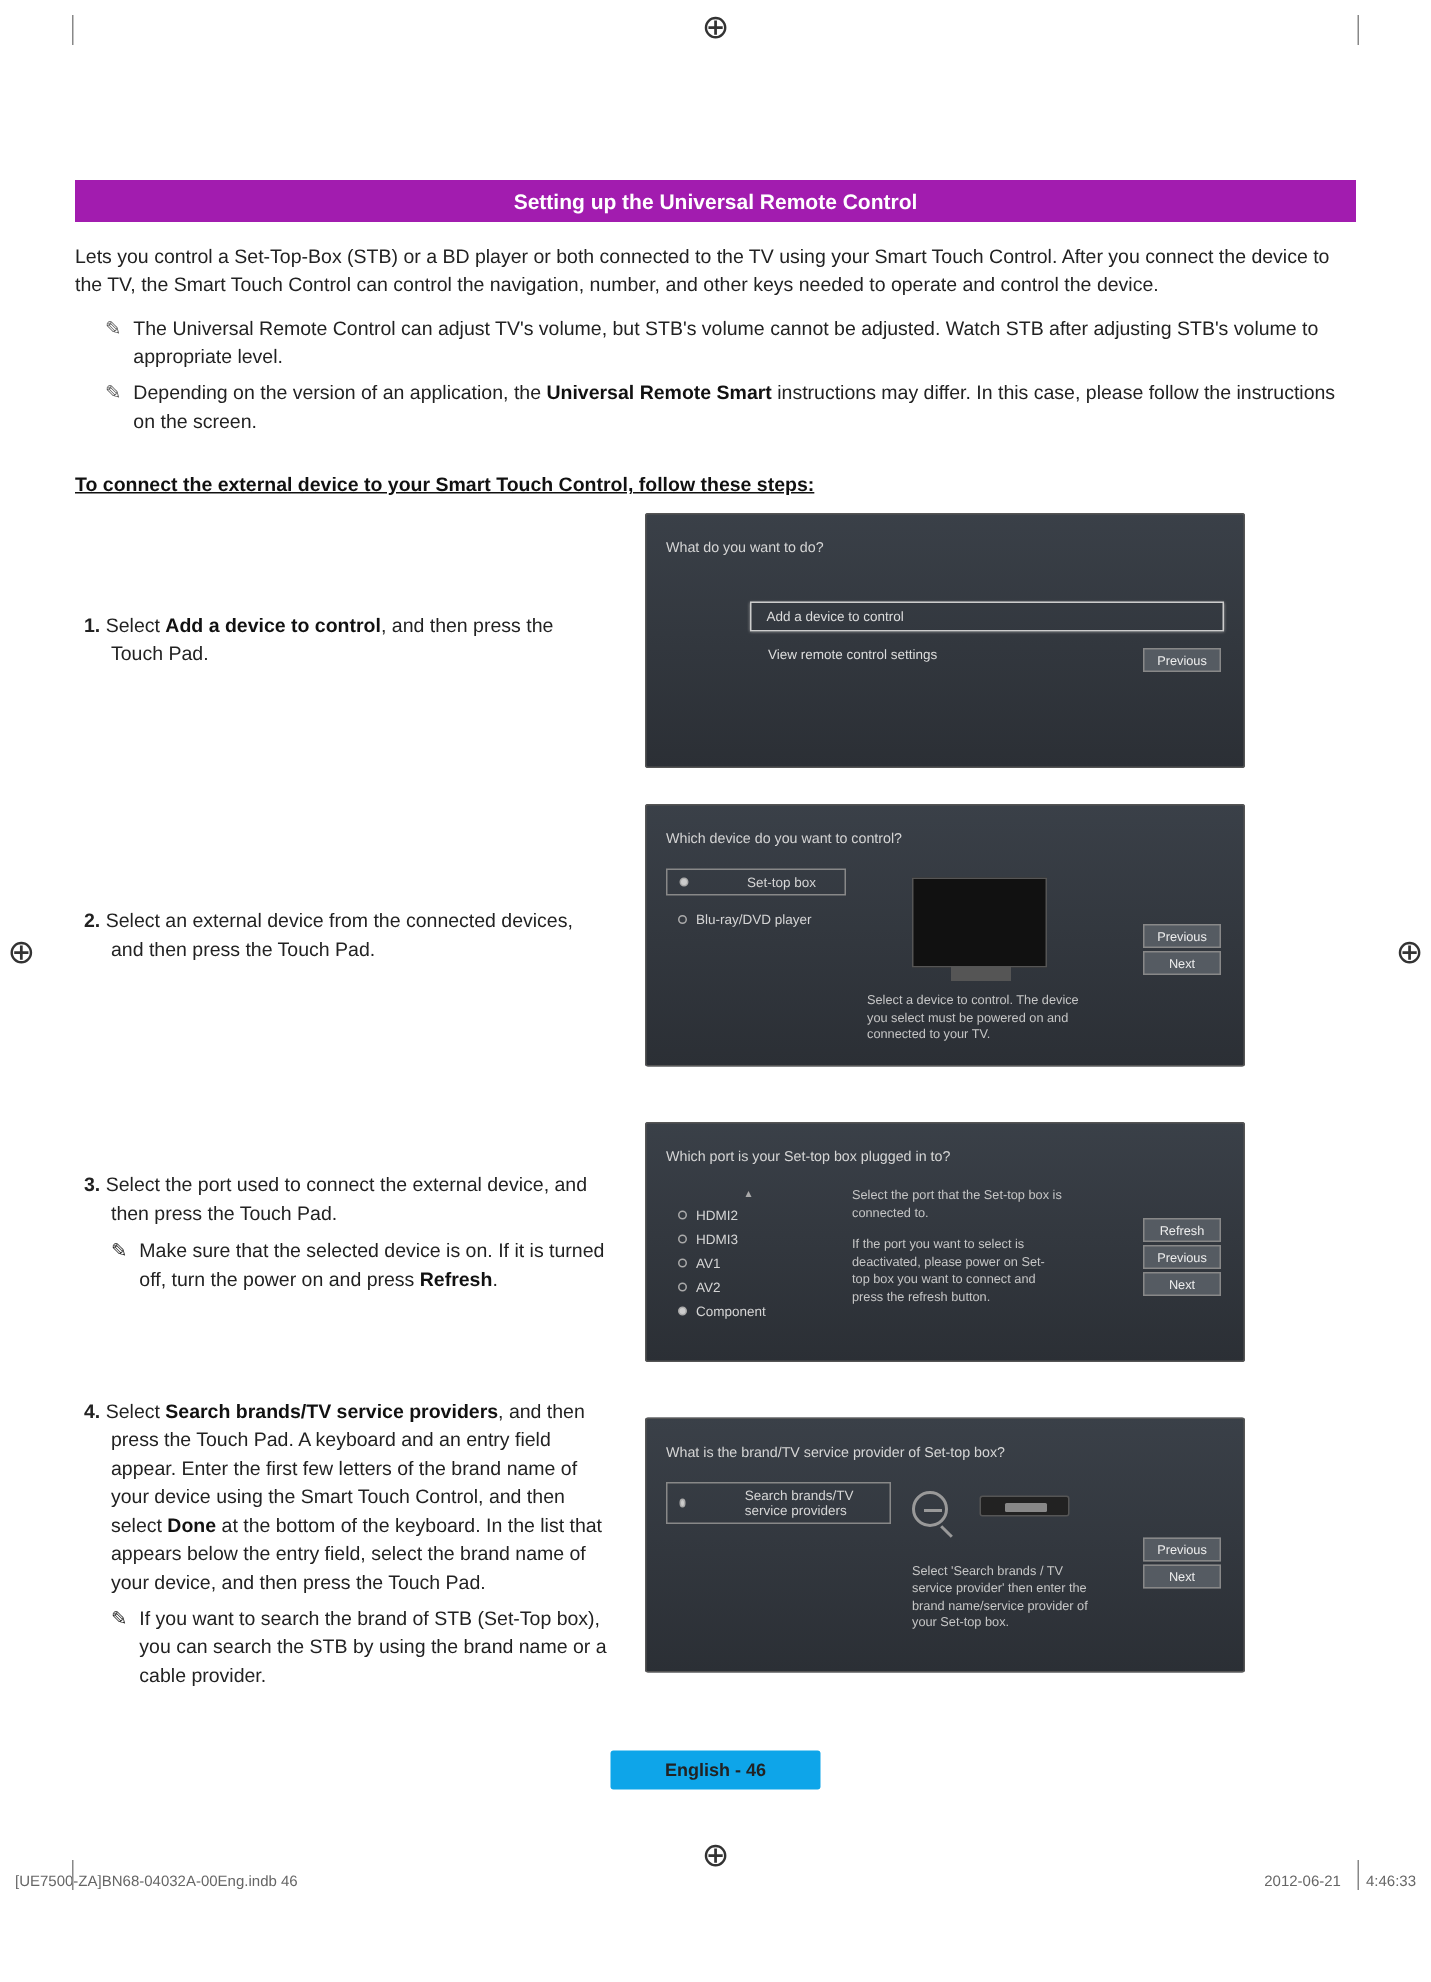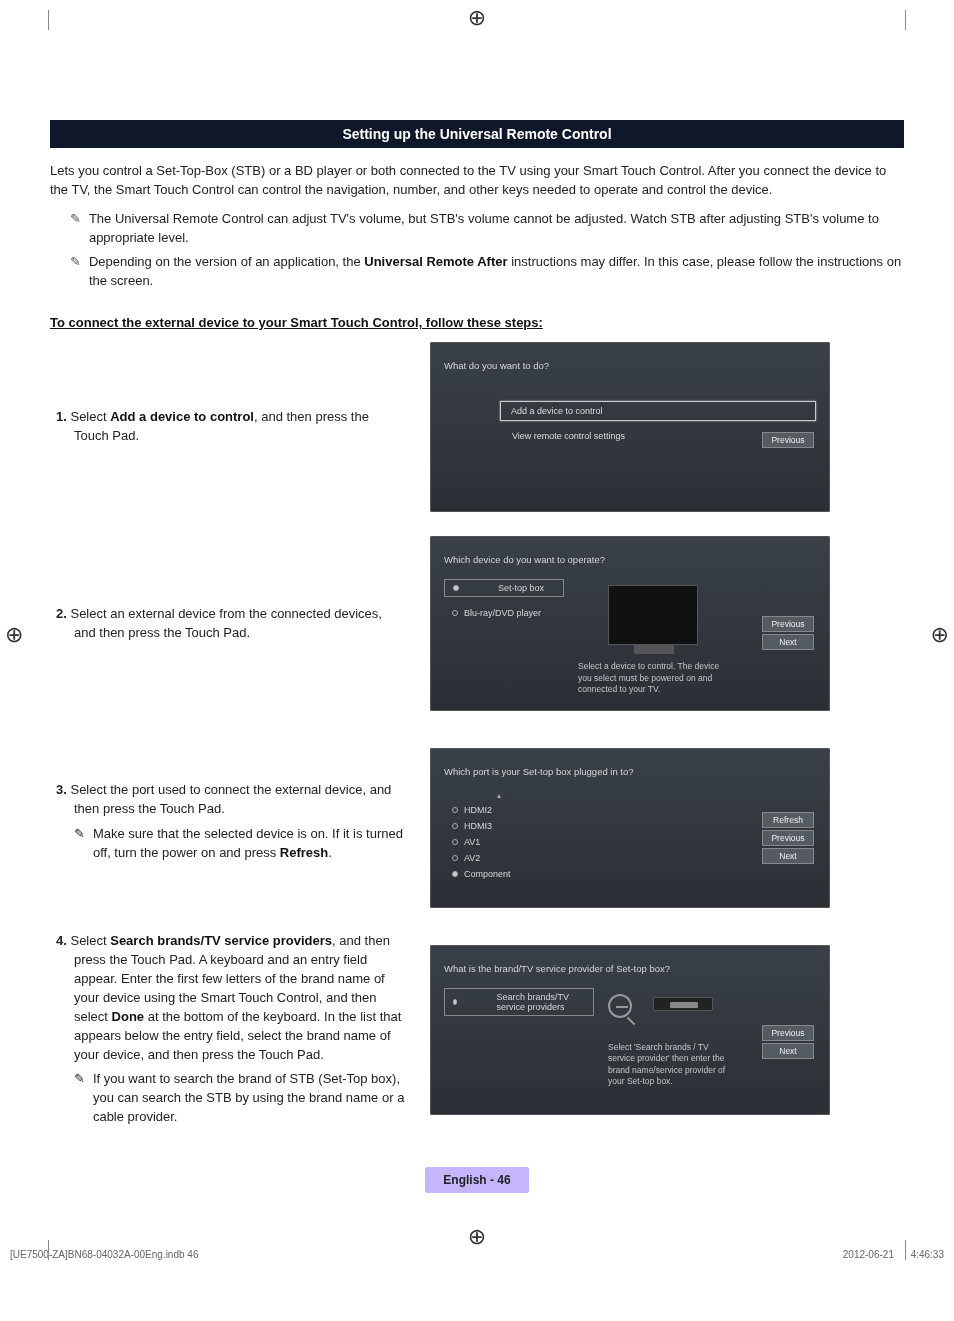--- a/index.html
+++ b/index.html
@@ -6,21 +6,21 @@
   body { font-family: Arial, Helvetica, sans-serif; background: #fff; width: 954px; margin: 0 auto; position: relative; }
   .page { padding: 60px 50px 40px; }
   .crop-top { position: absolute; top: 10px; left: 48px; right: 48px; height: 20px; border-left: 1px solid #888; border-right: 1px solid #888; }
   .crop-bottom { position: absolute; bottom: 10px; left: 48px; right: 48px; height: 20px; border-left: 1px solid #888; border-right: 1px solid #888; }
   .reg-mark { position: absolute; left: 50%; transform: translateX(-50%); font-size: 22px; color: #333; }
   .reg-top { top: 5px; }
   .reg-bottom { bottom: 20px; }
   .reg-left { position: absolute; left: 5px; top: 50%; transform: translateY(-50%); font-size: 22px; color: #333; }
   .reg-right { position: absolute; right: 5px; top: 50%; transform: translateY(-50%); font-size: 22px; color: #333; }
 
-  .heading-bar { background: #0f172a; color: #fff; font-weight: bold; text-align: center; padding: 6px 0; font-size: 14px; margin: 60px 0 14px; }
+  .heading-bar { background: #a21caf; color: #fff; font-weight: bold; text-align: center; padding: 6px 0; font-size: 14px; margin: 60px 0 14px; }
 
   .intro { font-size: 13px; line-height: 1.45; color: #222; margin-bottom: 10px; }
 
   .note { display: flex; gap: 8px; font-size: 13px; line-height: 1.45; color: #222; margin: 6px 0 6px 20px; }
   .note .icon { flex: 0 0 auto; font-size: 13px; color: #555; }
 
   .subheading { font-size: 13px; font-weight: bold; text-decoration: underline; margin: 24px 0 12px; color: #111; }
 
   .steps { margin-left: 6px; }
   .step-row { display: flex; gap: 24px; margin-bottom: 24px; align-items: center; }
@@ -48,21 +48,21 @@
 
   .device-img { width: 90px; height: 60px; background: #111; border: 1px solid #555; margin: 6px auto 8px; position: relative; }
   .device-img .stand { width: 40px; height: 10px; background: #555; position: absolute; bottom: -10px; left: 25px; }
 
   .stb-img { width: 60px; height: 14px; background: #222; border: 1px solid #555; margin: 4px auto 8px; border-radius: 2px; position: relative; }
   .stb-img::after { content: ""; position: absolute; left: 16px; top: 4px; width: 28px; height: 6px; background: #888; border-radius: 1px; }
   .magnify { width: 24px; height: 24px; border: 2px solid #999; border-radius: 50%; margin: 6px 0; position: relative; }
   .magnify::after { content: ""; position: absolute; bottom: -6px; right: -6px; width: 10px; height: 2px; background: #999; transform: rotate(45deg); }
   .minus { position: absolute; left: 6px; top: 10px; width: 12px; height: 2px; background: #999; }
 
-  .pg-badge { background: #c4b5fd; color: #222; font-size: 12px; font-weight: bold; text-align: center; width: 104px; padding: 6px 0; margin: 40px auto 16px; border-radius: 2px; }
+  .pg-badge { background: #0ea5e9; color: #222; font-size: 12px; font-weight: bold; text-align: center; width: 140px; padding: 6px 0; margin: 40px auto 16px; border-radius: 2px; }
 
   .footer { display: flex; justify-content: space-between; font-size: 10px; color: #666; padding: 0 10px 10px; }
 
   b { font-weight: bold; color: #111; }
 </style>
 </head>
 <body>
 
 <div class="crop-top"></div>
 <div class="reg-mark reg-top">⊕</div>
@@ -75,21 +75,21 @@
 
   <p class="intro">Lets you control a Set-Top-Box (STB) or a BD player or both connected to the TV using your Smart Touch Control. After you connect the device to the TV, the Smart Touch Control can control the navigation, number, and other keys needed to operate and control the device.</p>
 
   <div class="note">
     <span class="icon">✎</span>
     <span>The Universal Remote Control can adjust TV's volume, but STB's volume cannot be adjusted. Watch STB after adjusting STB's volume to appropriate level.</span>
   </div>
 
   <div class="note">
     <span class="icon">✎</span>
-    <span>Depending on the version of an application, the <b>Universal Remote After</b> instructions may differ. In this case, please follow the instructions on the screen.</span>
+    <span>Depending on the version of an application, the <b>Universal Remote Smart</b> instructions may differ. In this case, please follow the instructions on the screen.</span>
   </div>
 
   <div class="subheading">To connect the external device to your Smart Touch Control, follow these steps:</div>
 
   <div class="steps">
 
     <div class="step-row">
       <div class="step-text">
         <p><span class="num">1.</span> <span>Select </span><b>Add a device to control</b><span>, and then press the Touch Pad.</span></p>
       </div>
@@ -101,21 +101,21 @@
         </div>
         <div class="side-btn" style="top:90px;">Previous</div>
       </div>
     </div>
 
     <div class="step-row">
       <div class="step-text">
         <p><span class="num">2.</span> <span>Select an external device from the connected devices, and then press the Touch Pad.</span></p>
       </div>
       <div class="screen" style="min-height:170px;">
-        <div class="title">Which device do you want to operate?</div>
+        <div class="title">Which device do you want to control?</div>
         <div class="screen-flex">
           <div class="col-left">
             <div class="radio-row boxed">
                 <span class="radio-dot on"></span>
                 <span>Set-top box</span>
               </div>
             <div class="radio-row" style="margin-top:8px;">
                 <span class="radio-dot"></span>
                 <span>Blu-ray/DVD player</span>
               </div>
@@ -158,20 +158,24 @@
                 <span>AV1</span>
               </div>
             <div class="radio-row">
                 <span class="radio-dot"></span>
                 <span>AV2</span>
               </div>
             <div class="radio-row">
                 <span class="radio-dot on"></span>
                 <span>Component</span>
               </div>
+          </div>
+          <div class="col-right" style="width:140px;">
+            <div class="helper">Select the port that the Set-top box is connected to.</div>
+            <div class="helper" style="margin-top:10px;">If the port you want to select is deactivated, please power on Set-top box you want to connect and press the refresh button.</div>
           </div>
         </div>
         <div class="side-btn" style="top:64px;">Refresh</div>
         <div class="side-btn" style="top:82px;">Previous</div>
         <div class="side-btn" style="top:100px;">Next</div>
       </div>
     </div>
 
     <div class="step-row">
       <div class="step-text">

